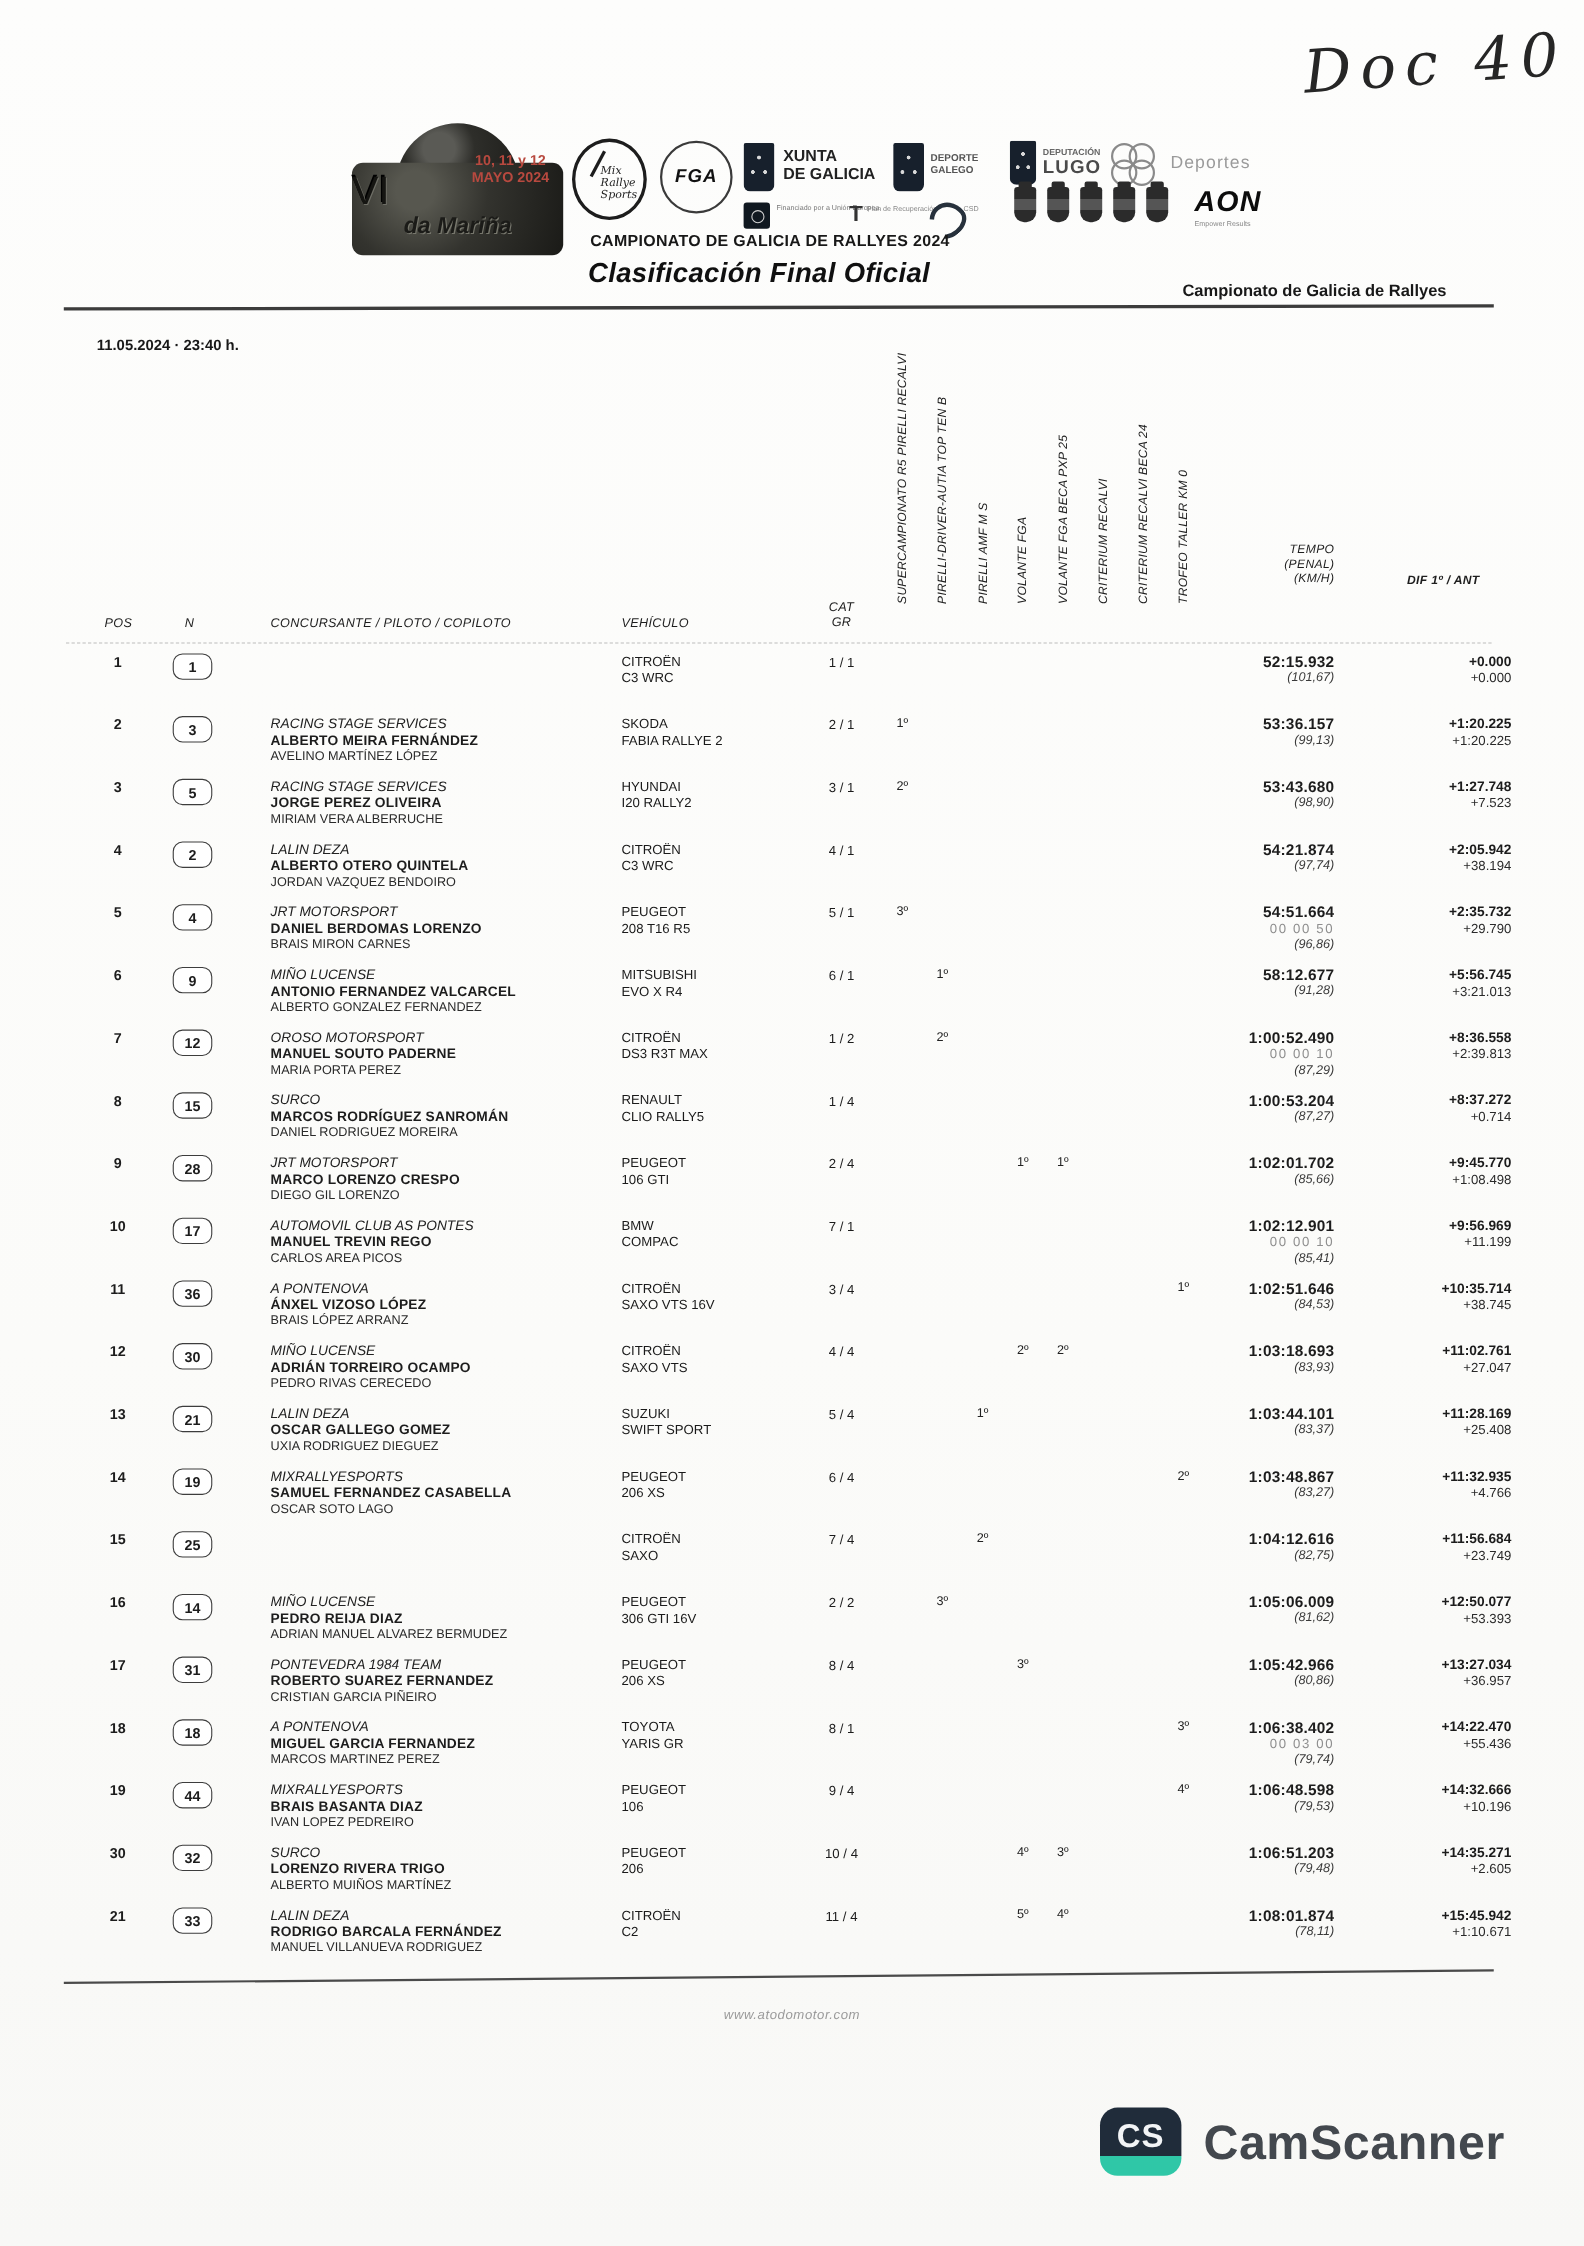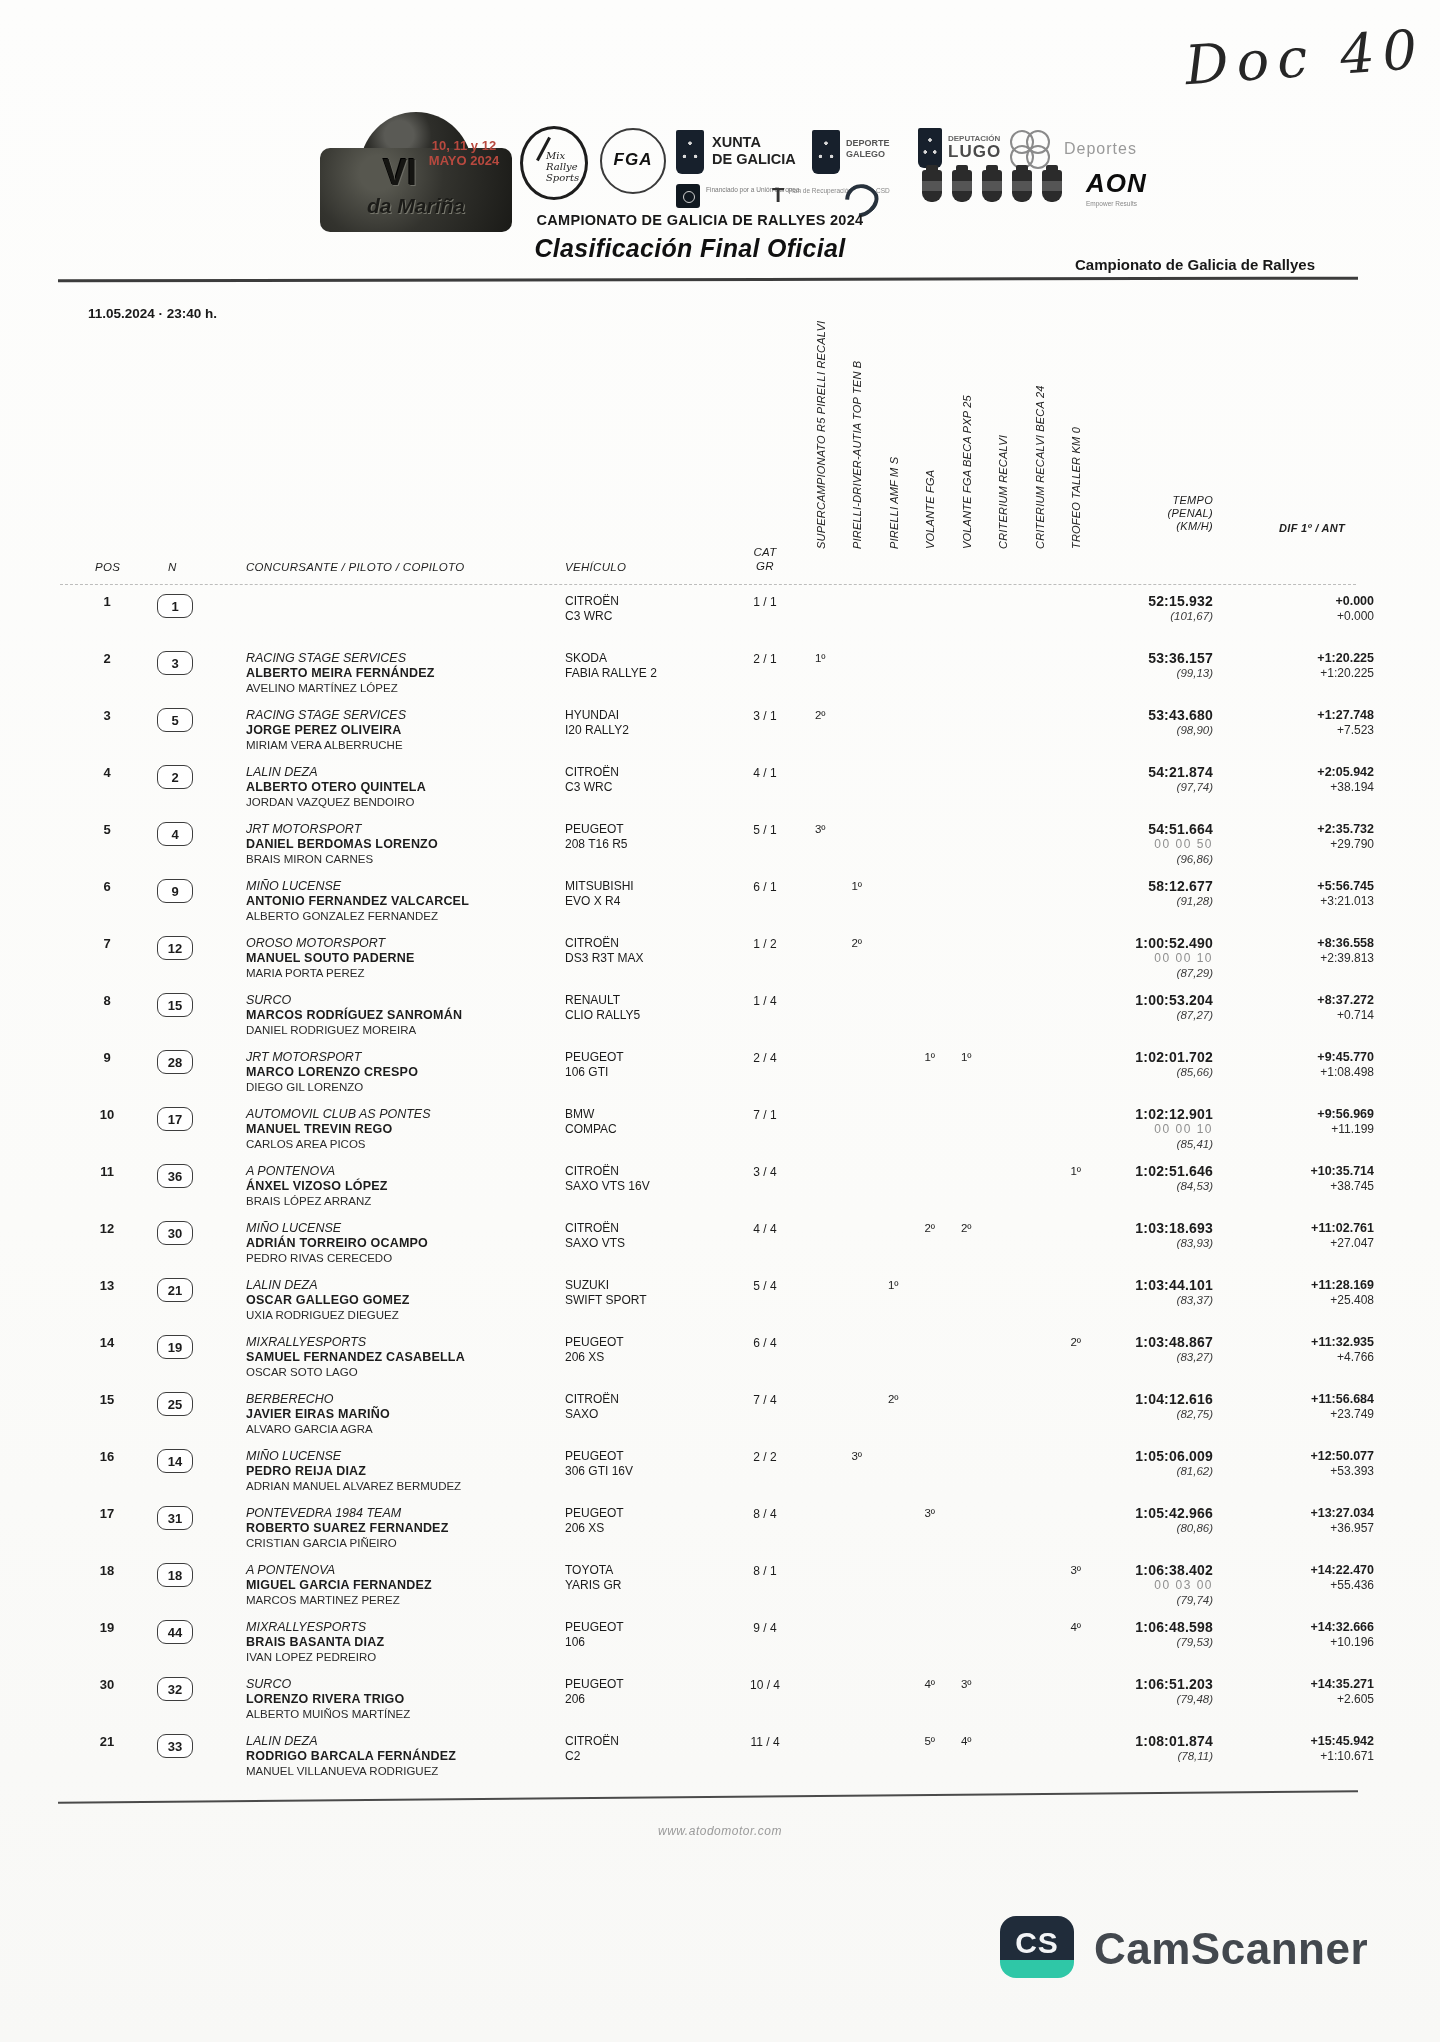--- a/index.html
+++ b/index.html
@@ -6,21 +6,21 @@
   .page{position:relative;width:1440px;height:2042px;margin:0 auto;background:linear-gradient(180deg,#fdfdfc 0%,#fbfbf9 60%,#f8f8f6 100%);overflow:hidden;font-family:"Liberation Sans",sans-serif;color:#1c1c1c;}
   .abs{position:absolute;}
 
   
   .doc-label{left:1185px;top:26px;font-family:"DejaVu Serif",serif;font-style:italic;font-size:54px;color:#262626;transform:rotate(-4deg);letter-spacing:8px;font-weight:500;}
 
   
   .plate{left:320px;top:112px;width:192px;height:120px;}
   .plate .dome{position:absolute;left:40px;top:0;width:112px;height:58px;border-radius:56px 56px 0 0;background:radial-gradient(circle at 35% 40%,#5a5a55 0 18%,#2e2e2a 40%,#1d1d1a 100%);}
   .plate .bodyp{position:absolute;left:0;top:36px;width:192px;height:84px;border-radius:10px;background:radial-gradient(circle at 30% 30%,#57574f 0 12%,#33332e 45%,#1a1a17 100%);}
-  .plate .vi{position:absolute;left:0;top:40px;width:160px;text-align:center;font-size:36px;font-weight:bold;color:#14141  2;color:#151512;text-shadow:1px 1px 0 #6e6e66,-1px -1px 0 #000;}
+  .plate .vi{position:absolute;left:0;top:40px;width:160px;text-align:left;font-size:36px;font-weight:normal;color:#14141  2;color:#151512;text-shadow:1px 1px 0 #6e6e66,-1px -1px 0 #000;}
   .plate .marina{position:absolute;left:0;top:82px;width:192px;text-align:center;font-size:21px;font-weight:bold;font-style:italic;color:#1b1b18;text-shadow:1px 1px 0 #77776d;}
   .plate .dates{position:absolute;left:98px;top:26px;width:92px;font-size:13px;font-weight:bold;color:#b8493f;text-align:center;}
 
   
   .clock-logo{left:520px;top:124px;width:72px;height:76px;}
   .clock-logo .ring{position:absolute;left:0;top:2px;width:62px;height:68px;border:3px solid #1d1d1d;border-radius:50%;}
   .clock-logo .hand{position:absolute;left:22px;top:12px;width:3px;height:26px;background:#1d1d1d;transform:rotate(28deg);}
   .clock-logo .txt{position:absolute;left:26px;top:26px;font-family:"DejaVu Serif",serif;font-style:italic;font-size:10px;line-height:11px;color:#222;}
   .fga-logo{left:600px;top:128px;width:62px;height:62px;border:2px solid #3a3a3a;border-radius:50%;}
   .fga-logo .txt{position:absolute;left:0;top:20px;width:62px;text-align:center;font-size:17px;font-weight:bold;font-style:italic;color:#111;letter-spacing:1px;}
@@ -661,25 +661,20 @@
       </div>
       <div class="c c-dif">
         <div class="dif1">+11:32.935</div>
         <div class="difant">+4.766</div>
       </div>
     </div>
 
     <div class="row">
       <div class="c c-pos">15</div>
       <div class="c c-n"><span class="nbox">25</span></div>
-      <div class="c c-entrant">
-        <div class="team">BERBERECHO</div>
-        <div class="driver">JAVIER EIRAS MARIÑO</div>
-        <div class="codriver">ALVARO GARCIA AGRA</div>
-      </div>
       <div class="c c-veh">
         <div>CITROËN</div>
         <div>SAXO</div>
       </div>
       <div class="c c-cat">7 / 4</div>
       <div class="c c-awards">
         <span></span>
         <span></span>
         <span>2º</span>
         <span></span>

